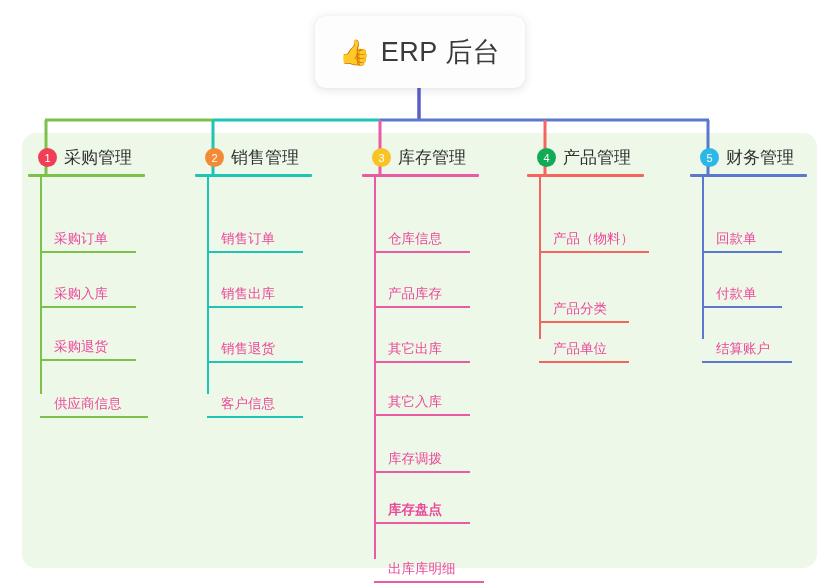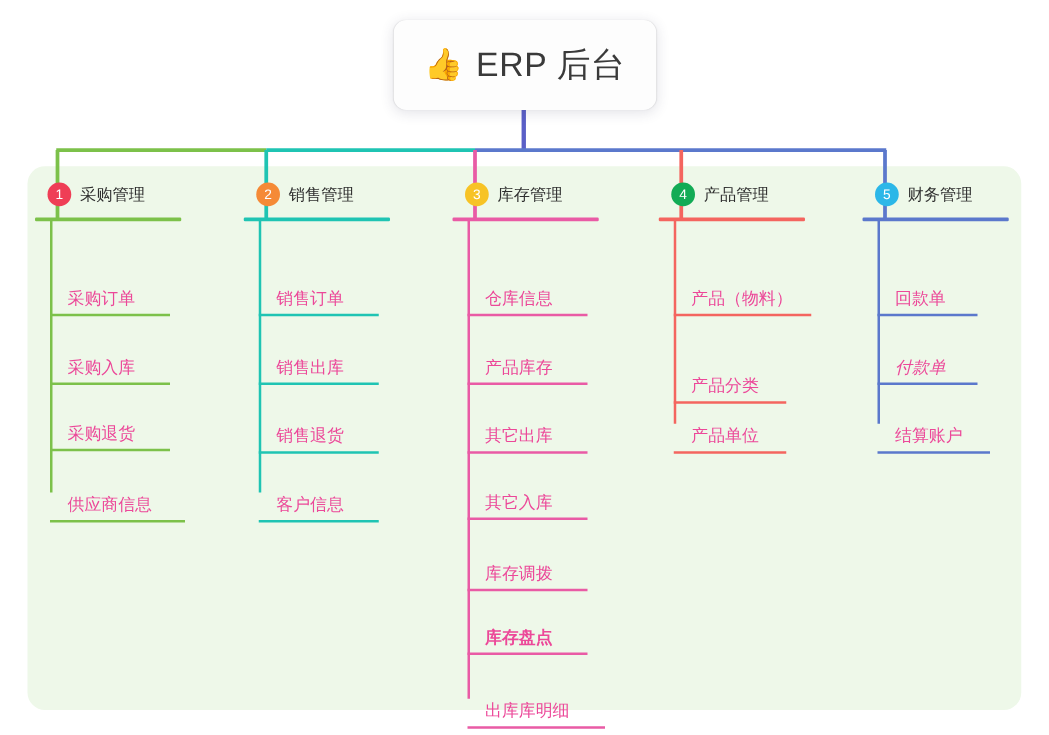--- a/index.html
+++ b/index.html
@@ -49,21 +49,21 @@
     display: flex; align-items: center; gap: 7px;
     white-space: nowrap;
   }
   .badge {
     width: 19px; height: 19px; border-radius: 50%;
     color: #ffffff; font-size: 11px;
     display: flex; align-items: center; justify-content: center;
     flex: 0 0 auto;
     font-weight: normal;
   }
-  .col-title { font-size: 13px; color: #2f2f2f; }
+  .col-title { font-size: 17px; color: #2f2f2f; }
   .head-rule {
     position: absolute; top: 41px; left: 6px;
     height: 3px; width: 117px; border-radius: 1px;
   }
   .col-spine {
     position: absolute; top: 43px; left: 18px;
     width: 2px;
   }
 
   .leaf { position: absolute; left: 18px; }
@@ -206,21 +206,21 @@
         <div class="col-head" style="left: 16px;">
           <span class="badge" style="background: rgb(43, 183, 232);">5</span>
           <span class="col-title">财务管理</span>
         </div>
         <div class="head-rule" style="left: 6px; background: rgb(91, 120, 204);"></div>
         <div class="col-spine" style="height: 163px; background: rgb(91, 120, 204);"></div>
         <div class="leaf" style="top: 96px; width: 80px; height: 24px;">
           <span class="leaf-label">回款单</span>
           <div class="leaf-rule" style="width: 80px; background: rgb(91, 120, 204);"></div>
         </div>
-        <div class="leaf" style="top: 151px; width: 80px; height: 24px; font-style: italic;">
+        <div class="leaf" style="top: 151px; width: 80px; height: 24px;">
           <span class="leaf-label">付款单</span>
           <div class="leaf-rule" style="width: 80px; background: rgb(91, 120, 204);"></div>
         </div>
         <div class="leaf" style="top: 206px; width: 90px; height: 24px;">
           <span class="leaf-label">结算账户</span>
           <div class="leaf-rule" style="width: 90px; background: rgb(91, 120, 204);"></div>
         </div>
       </div>
     </div>
 

